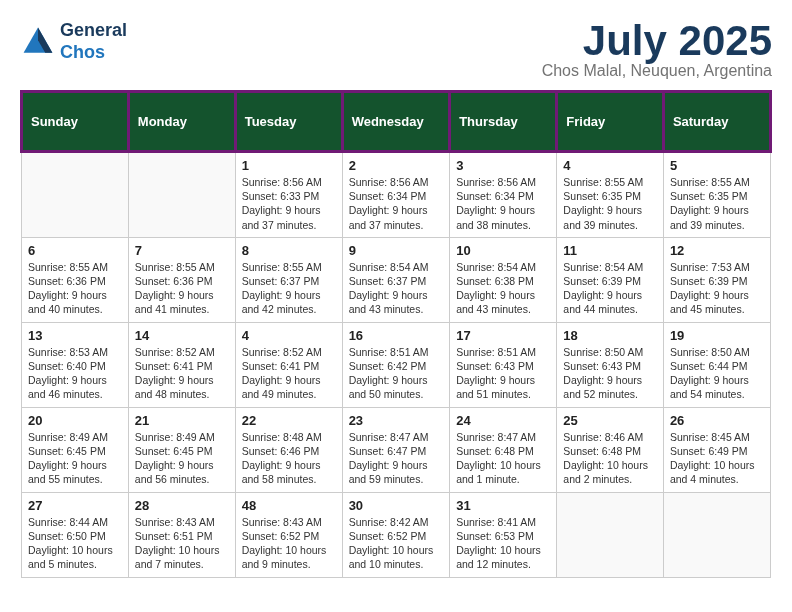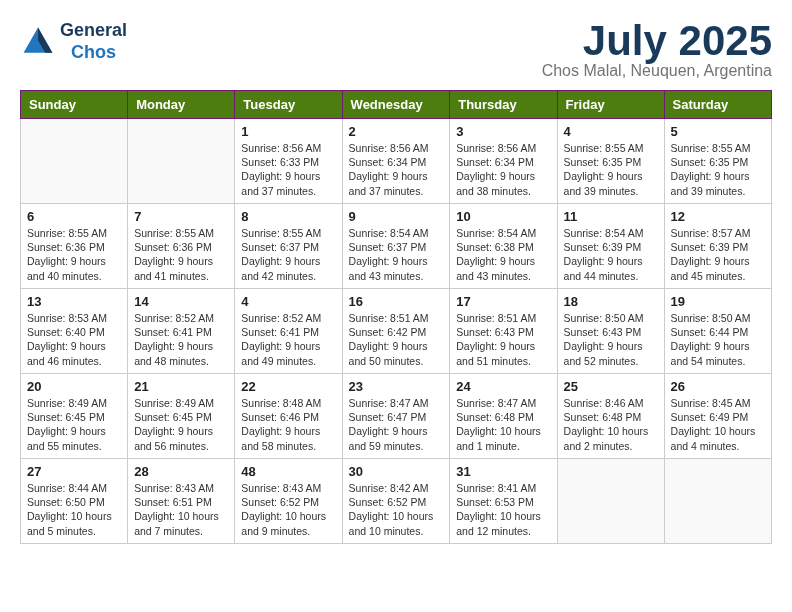--- a/index.html
+++ b/index.html
@@ -13,21 +13,20 @@
     .header {
       display: flex;
       justify-content: space-between;
       align-items: flex-start;
       margin-bottom: 10px;
     }
     .logo {
       display: flex;
       align-items: center;
       gap: 4px;
-      text-align: center;
     }
     .logo-text {
       font-size: 18px;
       font-weight: bold;
       color: #1a3a5c;
       line-height: 1.2;
     }
     .logo-blue {
       color: #2176bd;
     }
@@ -48,26 +47,26 @@
     .location {
       font-size: 16px;
       color: #737373;
     }
     .calendar {
       width: 100%;
       border-collapse: collapse;
       border: 1px solid #ccc;
     }
     .calendar th {
-      background-color: #4d7c0f;
+      background-color: #14532d;
       color: #fff;
       text-align: left;
-      padding: 6px 8px;
+      padding: 21px 8px;
       font-size: 13px;
-      border: 1px solid #701a75;
+      border: 3px solid #701a75;
     }
     .calendar td {
       vertical-align: top;
       border: 1px solid #ccc;
       padding: 5px 6px;
       width: 108px;
       min-height: 80px;
       font-size: 11px;
       color: #333;
       background: #fff;
@@ -189,21 +188,21 @@
 Daylight: 9 hours and 43 minutes.</div>
         </td>
         <td>
           <div class="day-number">11</div>
           <div class="cell-text">Sunrise: 8:54 AM
 Sunset: 6:39 PM
 Daylight: 9 hours and 44 minutes.</div>
         </td>
         <td>
           <div class="day-number">12</div>
-          <div class="cell-text">Sunrise: 8:57 AM
+          <div class="cell-text">Sunrise: 7:53 AM
 Sunset: 6:39 PM
 Daylight: 9 hours and 45 minutes.</div>
         </td>
       </tr>
       <tr class="week-row">
         <td>
           <div class="day-number">13</div>
           <div class="cell-text">Sunrise: 8:53 AM
 Sunset: 6:40 PM
 Daylight: 9 hours and 46 minutes.</div>

